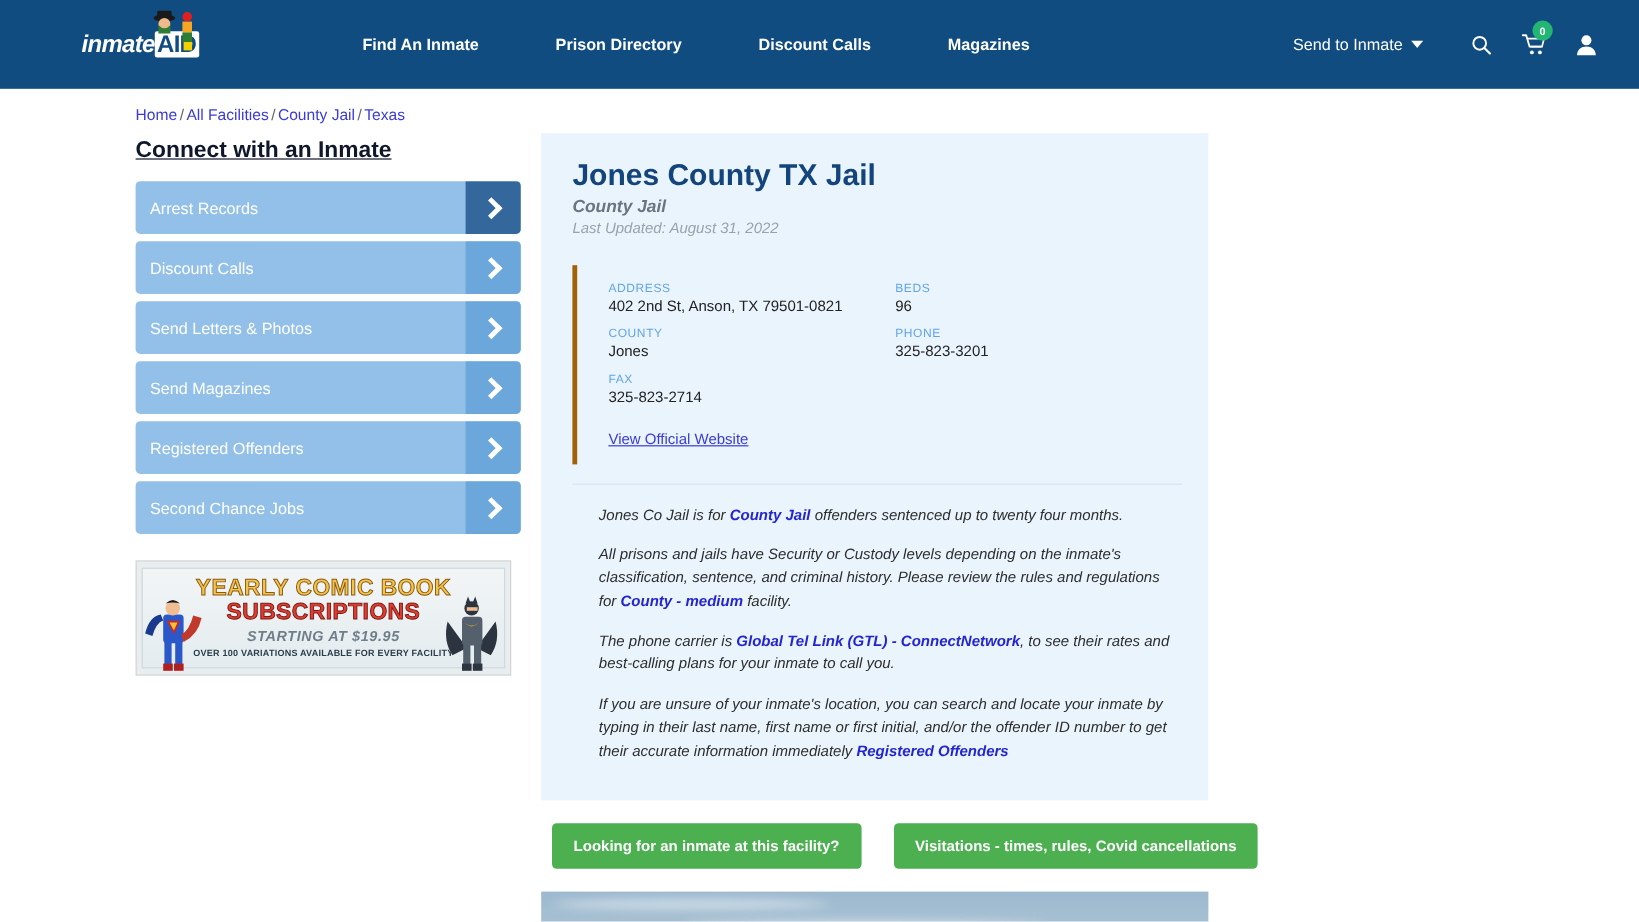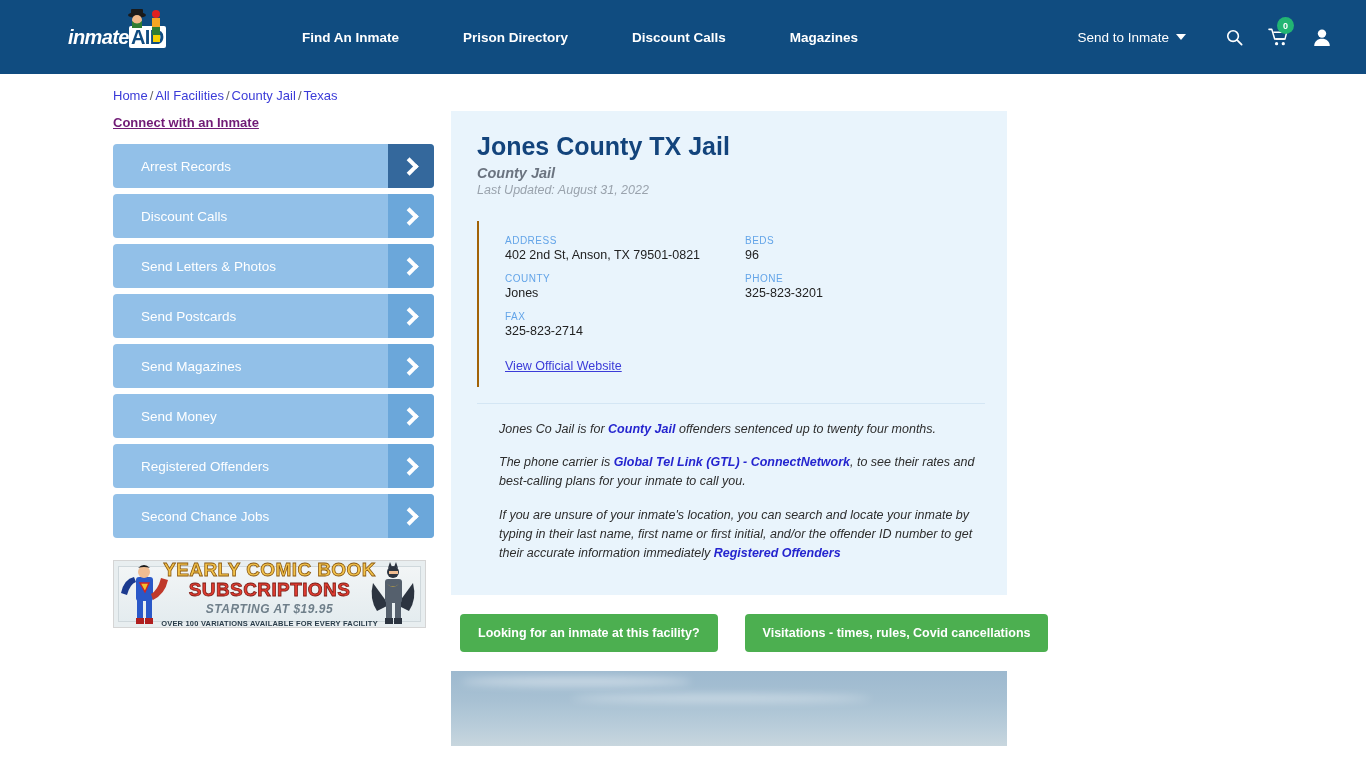--- a/index.html
+++ b/index.html
@@ -119,62 +119,62 @@
 
   .content {
     display: flex;
     padding: 8px 0 0 113px;
     gap: 17px;
   }
 
   
   .sidebar { width: 321px; flex: 0 0 321px; }
   .sidebar-title {
-    font-size: 13px;
-    font-weight: bold;
-    color: #701a75;
+    font-size: 19px;
+    font-weight: bold;
+    color: #0f172a;
     text-decoration: underline;
     margin: 4px 0 14px 0;
     display: block;
   }
   .side-btn {
     display: flex;
     align-items: stretch;
     height: 44px;
     margin-bottom: 6px;
     border-radius: 4px;
     overflow: hidden;
     background: #92c0e8;
     cursor: pointer;
   }
   .side-btn-label {
     flex: 1;
     display: flex; align-items: center;
-    padding-left: 28px;
+    padding-left: 12px;
     color: #ffffff;
     font-size: 13.5px;
   }
   .side-btn-arrow {
     width: 46px;
     background: #6ba7da;
     display: flex; align-items: center; justify-content: center;
   }
   .side-btn.active .side-btn-arrow { background: #34689c; }
   .chev {
     width: 13px; height: 13px;
     border-top: 4px solid #fff;
     border-right: 4px solid #fff;
     transform: rotate(45deg);
     margin-left: -4px;
   }
 
   
   .ad {
     margin-top: 22px;
-    width: 313px; height: 68px;
+    width: 313px; height: 96px;
     border: 1px solid #d5d5d5;
     background: #e8eef0;
     position: relative;
     overflow: hidden;
     cursor: pointer;
   }
   .ad-inner {
     position: absolute; inset: 5px 4px;
     background: linear-gradient(#f2f5f6, #e4ecef);
     border: 1px solid #cfd8dc;
@@ -232,21 +232,21 @@
   }
   .facility-updated {
     font-size: 12.5px;
     font-style: italic;
     color: #9aa3ad;
     margin: 0;
   }
 
   .info-panel {
     margin-top: 24px;
-    border-left: 2px solid #a16207;
+    border-left: 4px solid #a16207;
     padding: 14px 0 14px 26px;
     display: grid;
     grid-template-columns: 1fr 1fr;
     grid-auto-rows: min-content;
     row-gap: 11px;
   }
   .info-label {
     font-size: 10px;
     color: #63a4e8;
     letter-spacing: 0.5px;
@@ -401,33 +401,21 @@
             <span class="chev"></span>
           </div>
       </div>
       <div class="side-btn">
         <div class="side-btn-label">Send Letters &amp; Photos</div>
         <div class="side-btn-arrow">
             <span class="chev"></span>
           </div>
       </div>
       <div class="side-btn">
-        <div class="side-btn-label">Send Postcards</div>
-        <div class="side-btn-arrow">
-            <span class="chev"></span>
-          </div>
-      </div>
-      <div class="side-btn">
         <div class="side-btn-label">Send Magazines</div>
-        <div class="side-btn-arrow">
-            <span class="chev"></span>
-          </div>
-      </div>
-      <div class="side-btn">
-        <div class="side-btn-label">Send Money</div>
         <div class="side-btn-arrow">
             <span class="chev"></span>
           </div>
       </div>
       <div class="side-btn">
         <div class="side-btn-label">Registered Offenders</div>
         <div class="side-btn-arrow">
             <span class="chev"></span>
           </div>
       </div>
@@ -500,20 +488,21 @@
           <div>
             <div class="info-label">FAX</div>
             <div class="info-value">325-823-2714</div>
           </div>
           <a class="official-link">View Official Website</a>
         </div>
 
         <div class="desc">
           <p><span>Jones Co Jail is for </span><a>County Jail</a><span> offenders sentenced up to twenty four months.</span></p>
 
+          <p><span>All prisons and jails have Security or Custody levels depending on the inmate's classification, sentence, and criminal history. Please review the rules and regulations for </span><a>County - medium</a><span> facility.</span></p>
 
           <p><span>The phone carrier is </span><a>Global Tel Link (GTL) - ConnectNetwork</a><span>, to see their rates and best-calling plans for your inmate to call you.</span></p>
 
           <p><span>If you are unsure of your inmate's location, you can search and locate your inmate by typing in their last name, first name or first initial, and/or the offender ID number to get their accurate information immediately </span><a>Registered Offenders</a></p>
         </div>
       </div>
 
       <div class="cta-row">
         <button class="cta">Looking for an inmate at this facility?</button>
         <button class="cta">Visitations - times, rules, Covid cancellations</button>

